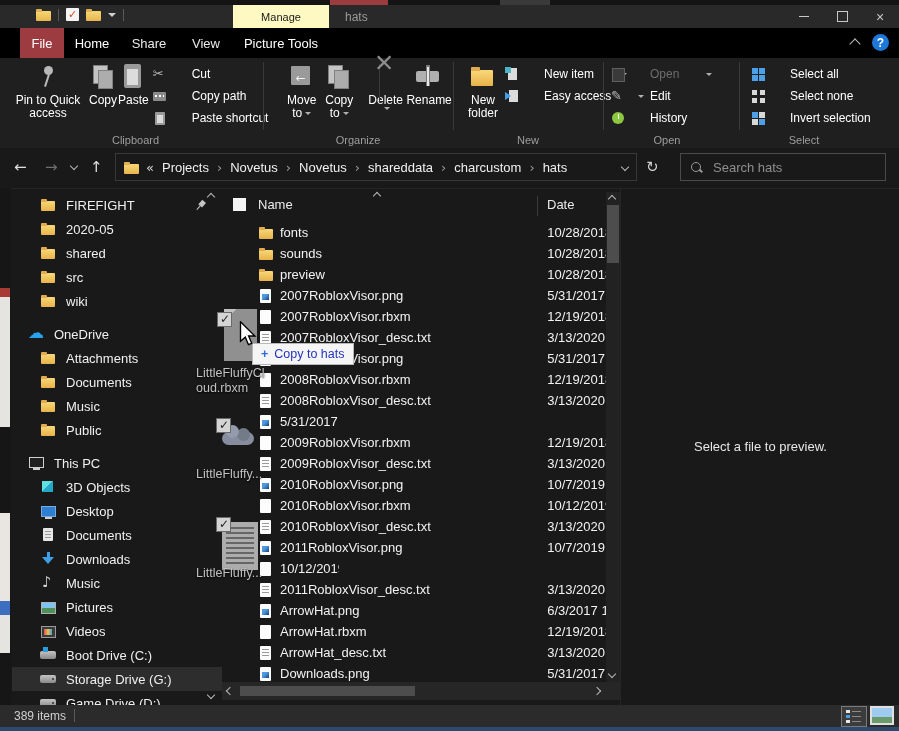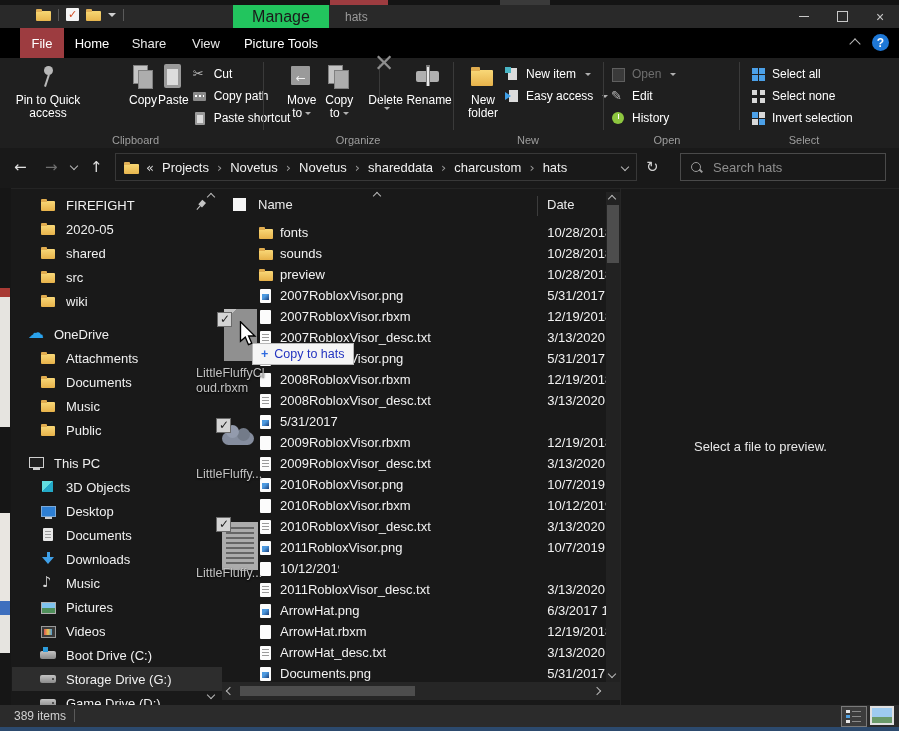--- a/index.html
+++ b/index.html
@@ -16,22 +16,22 @@
 
   
   .titlebar{left:0;top:5px;width:899px;height:23px;background:#292929;}
   .qat{position:absolute;left:36px;top:3px;display:flex;align-items:center;gap:7px;}
   .qat-sep{width:1px;height:12px;background:#5a5a5a;}
   .mini-folder{position:relative;width:15px;height:13px;}
   .mini-folder::before{content:"";position:absolute;left:0;top:3px;width:15px;height:10px;background:linear-gradient(#f7d774,#e8b64e);border-radius:1px;}
   .mini-folder::after{content:"";position:absolute;left:0;top:1px;width:6px;height:3px;background:#e0b057;border-radius:1px 1px 0 0;}
   .qat-check{width:13px;height:13px;background:#f5f5f5;border-radius:1px;color:#d04a20;font-size:11px;line-height:13px;text-align:center;font-weight:bold;}
   .qat-dd{width:0;height:0;border-top:4px solid #cfcfcf;border-left:4px solid transparent;border-right:4px solid transparent;}
-  .manage-tab{position:absolute;left:233px;top:0;width:96px;height:23px;background:#22c55e;color:#1a1a1a;
-              font-size:16px;display:flex;align-items:center;justify-content:center;}
+  .manage-tab{position:absolute;left:233px;top:0;width:96px;height:23px;background:#fef9c3;color:#1a1a1a;
+              font-size:11px;display:flex;align-items:center;justify-content:center;}
   .win-title{position:absolute;left:345px;top:5px;font-size:12px;color:#9a9a9a;}
   .win-controls{position:absolute;right:0;top:0;height:23px;display:flex;}
   .win-btn{width:38px;height:23px;display:flex;align-items:center;justify-content:center;color:#c8c8c8;font-size:12px;}
   .glyph-min{width:10px;height:1px;background:#c8c8c8;}
   .glyph-max{width:9px;height:9px;border:1px solid #c8c8c8;}
   .glyph-close{font-size:14px;line-height:14px;}
 
   
   .tabrow{left:0;top:28px;width:899px;height:30px;background:#000;}
   .rtab{position:absolute;top:0;height:30px;display:flex;align-items:center;justify-content:center;font-size:13px;color:#e8e8e8;}
@@ -47,21 +47,21 @@
   
   .ribbon{left:0;top:58px;width:899px;height:90px;background:#1f1f1f;border-bottom:1px solid #2e2e2e;}
   .rgroup{position:absolute;top:0;height:90px;}
   .rgroup-label{position:absolute;bottom:2px;left:0;right:0;text-align:center;font-size:11px;color:#9e9e9e;}
   .rgroup-div{position:absolute;top:4px;bottom:18px;width:1px;background:#3a3a3a;}
   .rgroup-body{position:absolute;left:0;top:2px;right:0;display:flex;align-items:flex-start;}
   .rbig{display:flex;flex-direction:column;align-items:center;padding-top:2px;font-size:12px;line-height:13px;text-align:center;color:#fff;}
   .rbig .rlabel{margin-top:2px;}
   .dd{display:inline-block;width:0;height:0;border-top:3px solid #b0b0b0;border-left:3px solid transparent;border-right:3px solid transparent;margin-left:3px;vertical-align:2px;}
   .scol{display:flex;flex-direction:column;padding-top:3px;}
-  .srow{display:flex;align-items:center;gap:6px;height:20px;margin:1px 0;font-size:12px;color:#fff;white-space:nowrap;}
+  .srow{display:flex;align-items:center;gap:24px;height:20px;margin:1px 0;font-size:12px;color:#fff;white-space:nowrap;}
   .srow.disabled{color:#6e6e6e;}
 
   .ric{position:relative;width:30px;height:30px;flex:none;}
   .sic{position:relative;width:15px;height:15px;flex:none;}
   .ric-pin::before{content:"";position:absolute;left:11px;top:4px;width:9px;height:9px;background:#b8b8b8;border-radius:50%;}
   .ric-pin::after{content:"";position:absolute;left:13px;top:12px;width:2px;height:13px;background:#b8b8b8;transform:rotate(18deg);}
   .ric-copy::before{content:"";position:absolute;left:5px;top:3px;width:13px;height:17px;background:#c4c4c4;border:1px solid #808080;}
   .ric-copy::after{content:"";position:absolute;left:10px;top:8px;width:13px;height:17px;background:#adadad;border:1px solid #808080;}
   .ric-paste::before{content:"";position:absolute;left:6px;top:2px;width:17px;height:24px;background:#9a9a9a;border-radius:2px;}
   .ric-paste::after{content:"";position:absolute;left:9px;top:7px;width:11px;height:16px;background:#dcdcdc;}
@@ -270,21 +270,21 @@
   </div>
 
   <div class="abs ribbon">
 
     <div class="rgroup" style="left:8px;width:255px;">
       <div class="rgroup-body">
         <div class="rbig" style="width:82px;">
           <span class="ric ric-pin"></span>
           <span class="rlabel" style="width:80px;">Pin to Quick access</span>
         </div>
-        <div class="rbig" style="width:46px;margin-left:40px;">
+        <div class="rbig" style="width:46px;">
           <span class="ric ric-copy"></span>
           <span class="rlabel">Copy</span>
         </div>
         <div class="rbig" style="width:46px;">
           <span class="ric ric-paste"></span>
           <span class="rlabel">Paste</span>
         </div>
         <div class="scol" style="margin-left:4px;">
           <div class="srow">
             <span class="sic sic-cut"></span>
@@ -649,21 +649,21 @@
         <span class="fname">ArrowHat.rbxm</span>
         <span class="fdate">12/19/2018</span>
       </div>
         <div class="file-row">
         <span class="fi i-txt"></span>
         <span class="fname">ArrowHat_desc.txt</span>
         <span class="fdate">3/13/2020 8</span>
       </div>
         <div class="file-row">
         <span class="fi i-png"></span>
-        <span class="fname">Documents.png</span>
+        <span class="fname">Downloads.png</span>
         <span class="fdate">5/31/2017 7</span>
       </div>
       </div>
   </div>
 
   <div class="abs vscroll">
     <span class="vs-up chev up sm"></span>
     <div class="vthumb"></div>
     <span class="vs-down chev down sm"></span>
   </div>

